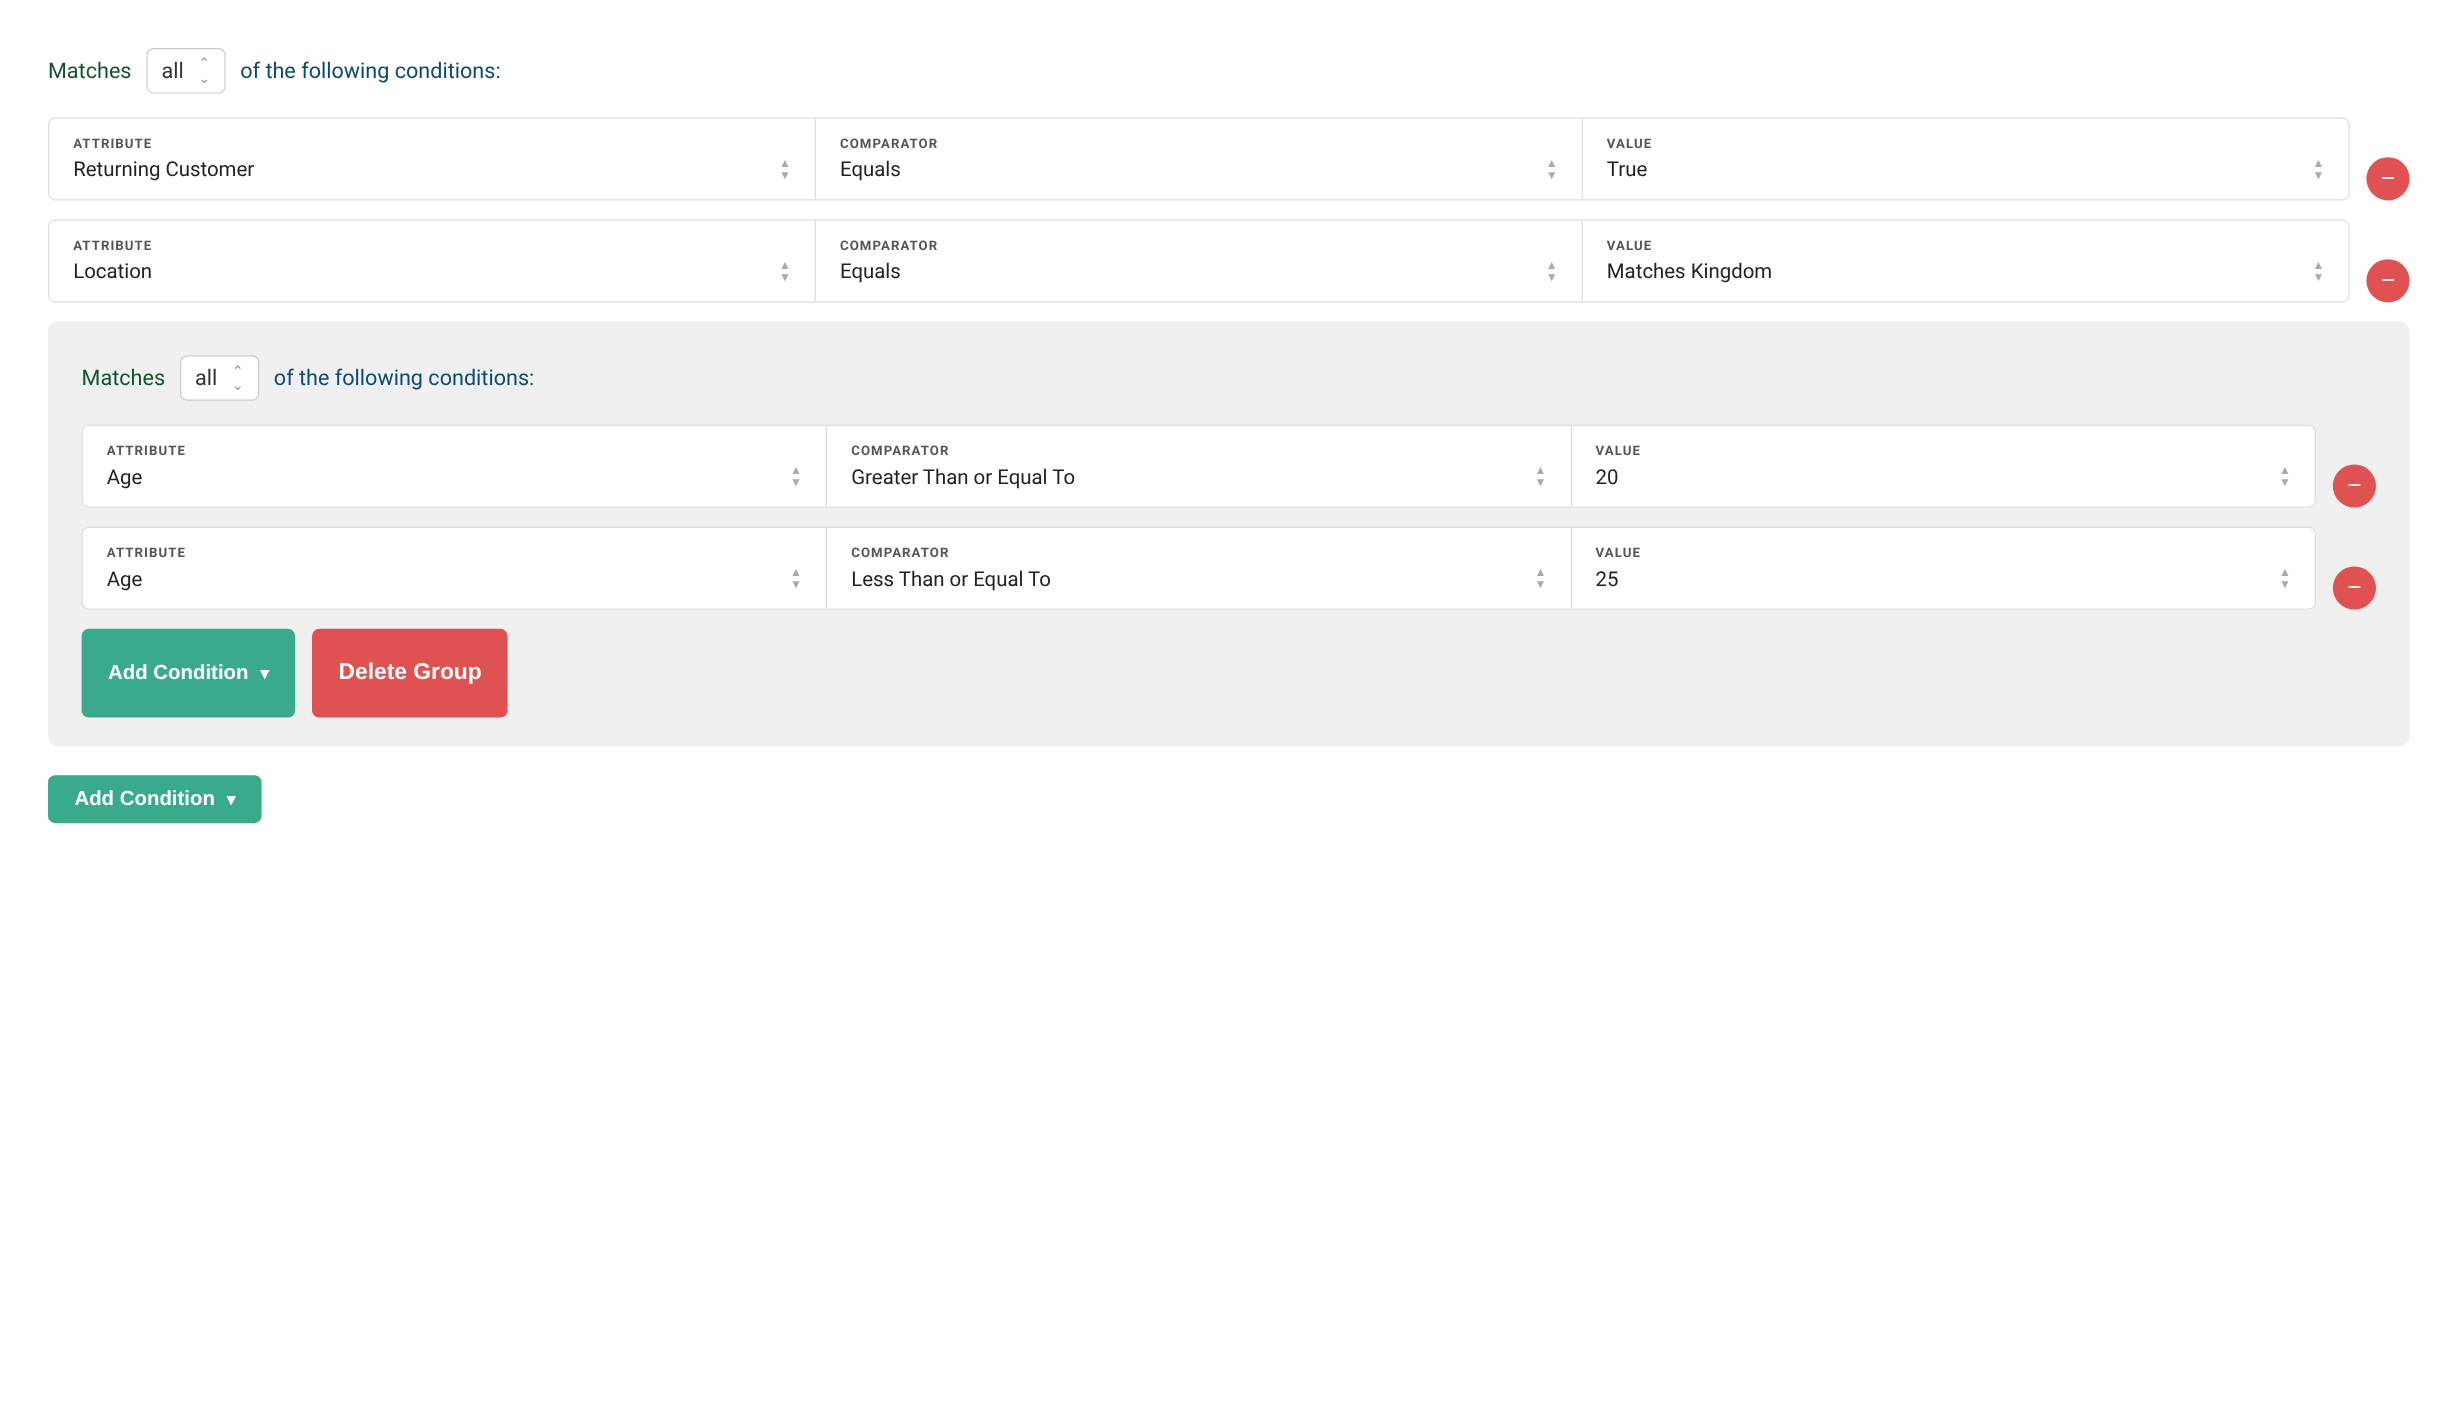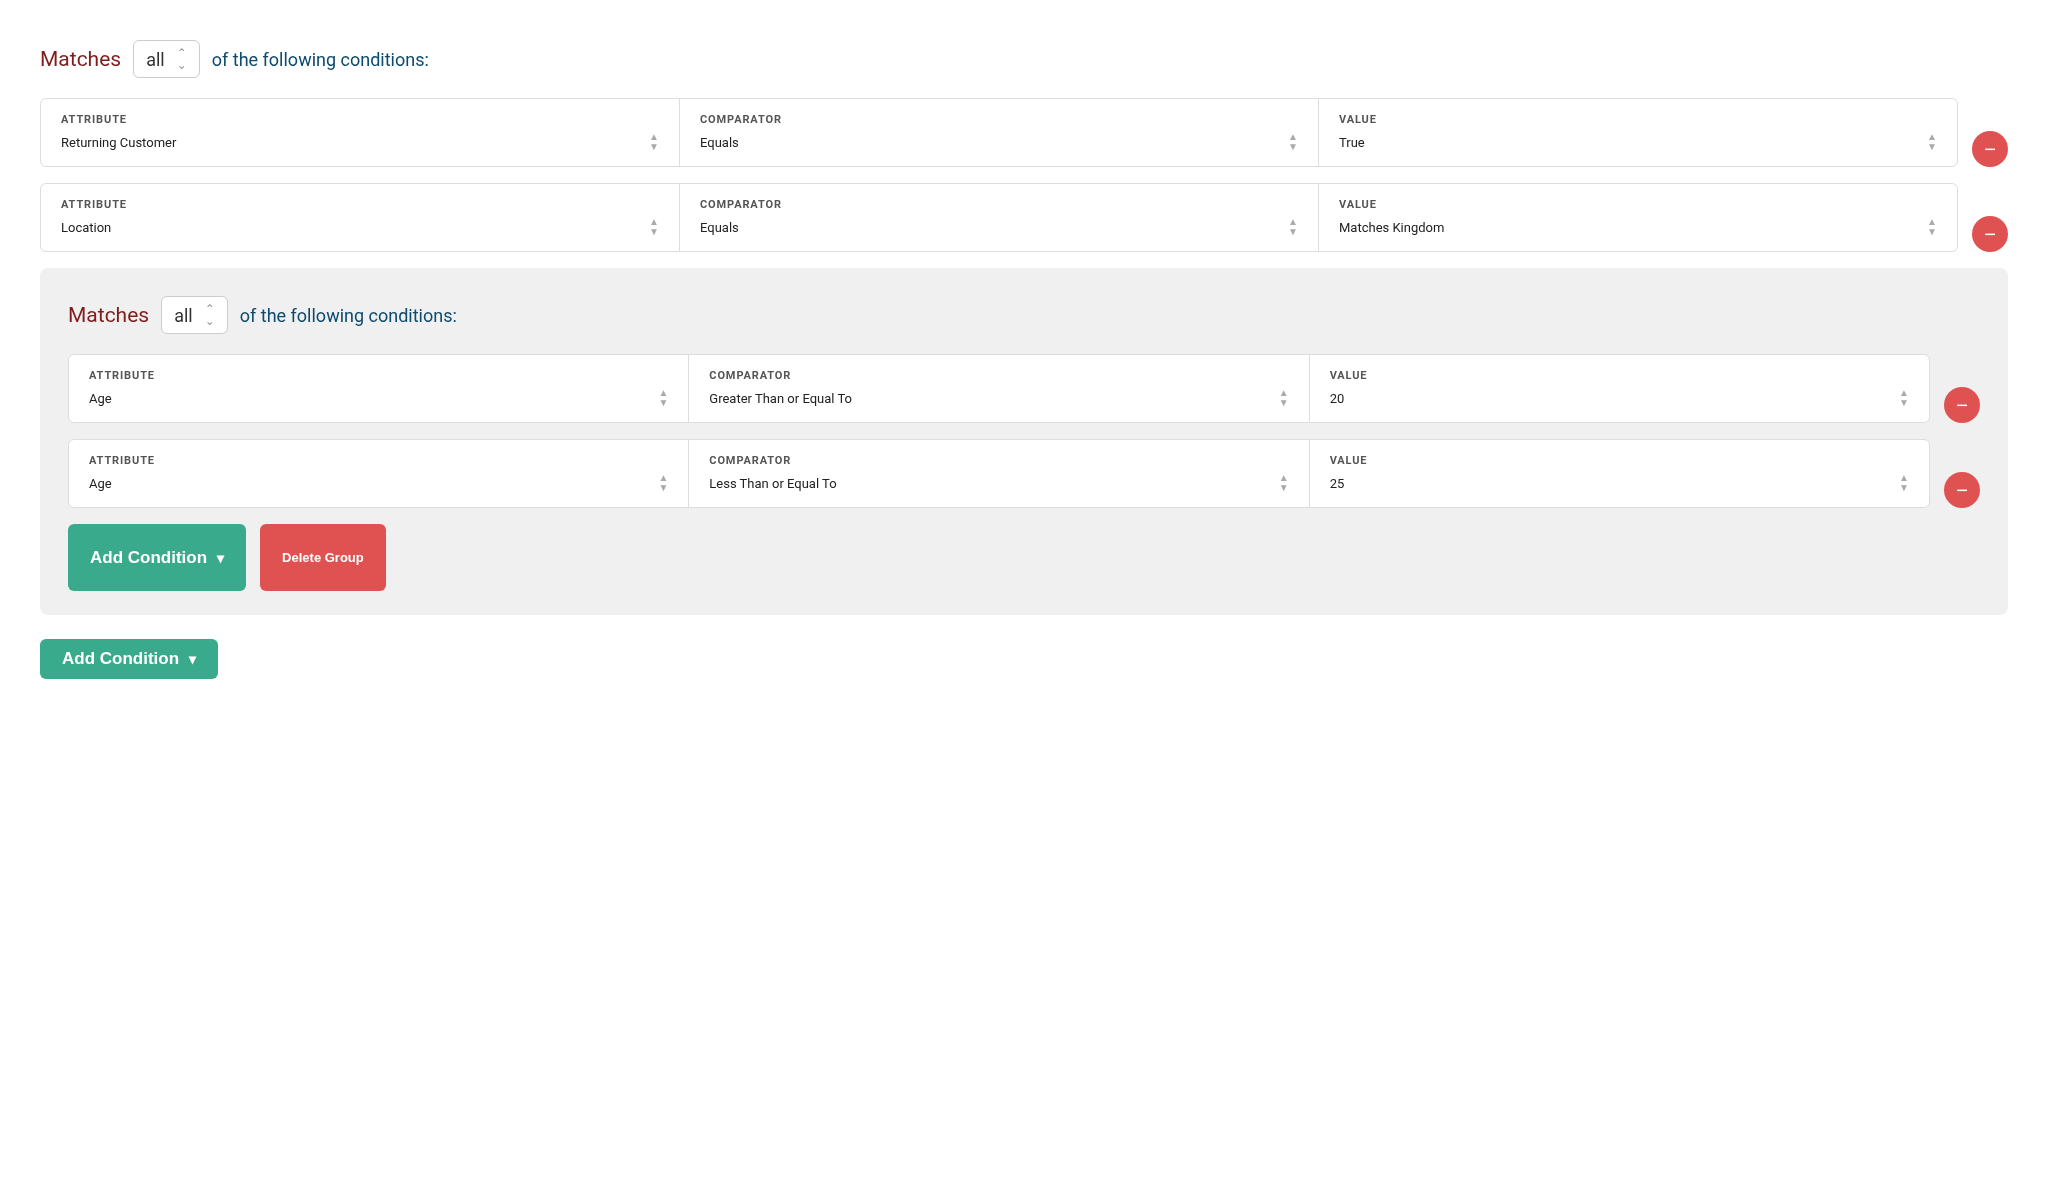--- a/index.html
+++ b/index.html
@@ -11,22 +11,22 @@
     }
 
     .matches-row {
       display: flex;
       align-items: center;
       gap: 12px;
       margin-bottom: 20px;
     }
 
     .matches-label {
-      font-size: 21px;
-      color: #7f1d1d;
+      font-size: 18px;
+      color: #14532d;
     }
 
     .matches-select {
       display: flex;
       align-items: center;
       border: 1px solid #ccc;
       border-radius: 6px;
       padding: 6px 12px;
       font-size: 18px;
       background: #fff;
@@ -82,21 +82,21 @@
       text-transform: uppercase;
     }
 
     .cell-value-row {
       display: flex;
       align-items: center;
       justify-content: space-between;
     }
 
     .cell-value {
-      font-size: 13px;
+      font-size: 17px;
       color: #222;
     }
 
     .cell-arrows {
       display: flex;
       flex-direction: column;
       gap: 2px;
       color: #aaa;
       font-size: 10px;
       line-height: 1;
@@ -147,21 +147,21 @@
       align-items: center;
       gap: 10px;
     }
 
     .btn-delete-group {
       background: #e05252;
       color: #fff;
       border: none;
       border-radius: 6px;
       padding: 26px 22px;
-      font-size: 13px;
+      font-size: 19px;
       font-weight: 600;
       cursor: pointer;
     }
 
     .group-buttons {
       display: flex;
       gap: 14px;
       margin-top: 6px;
     }
 

